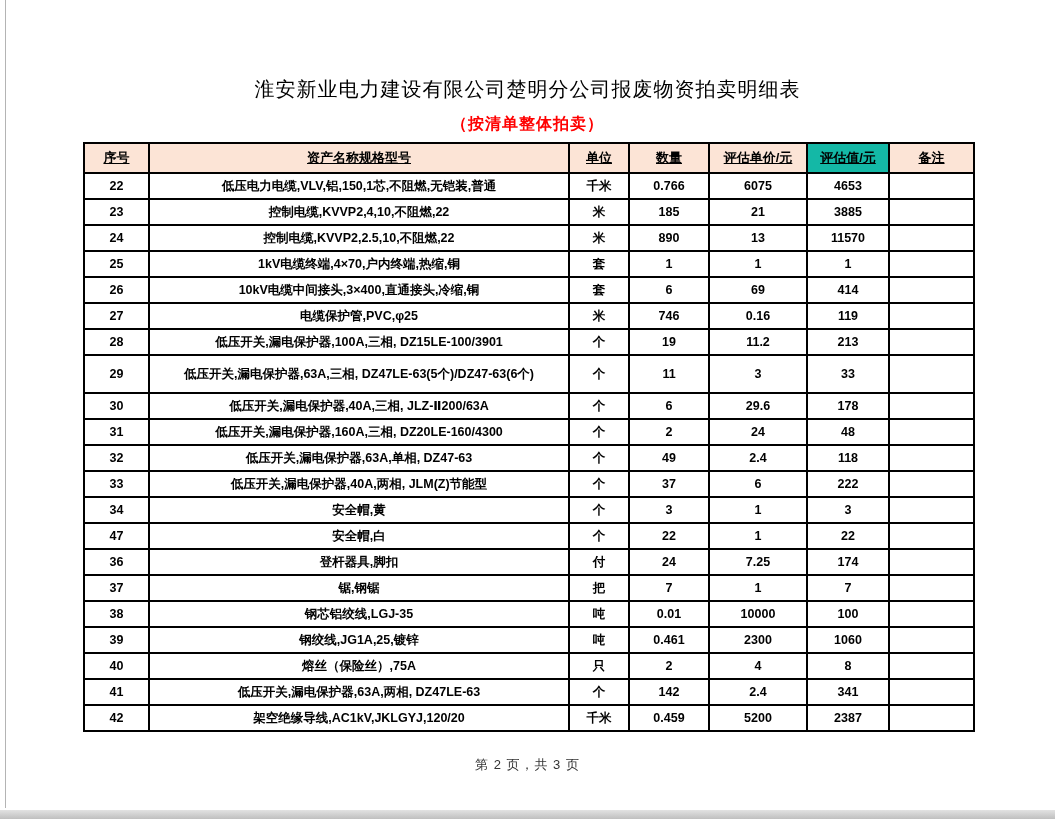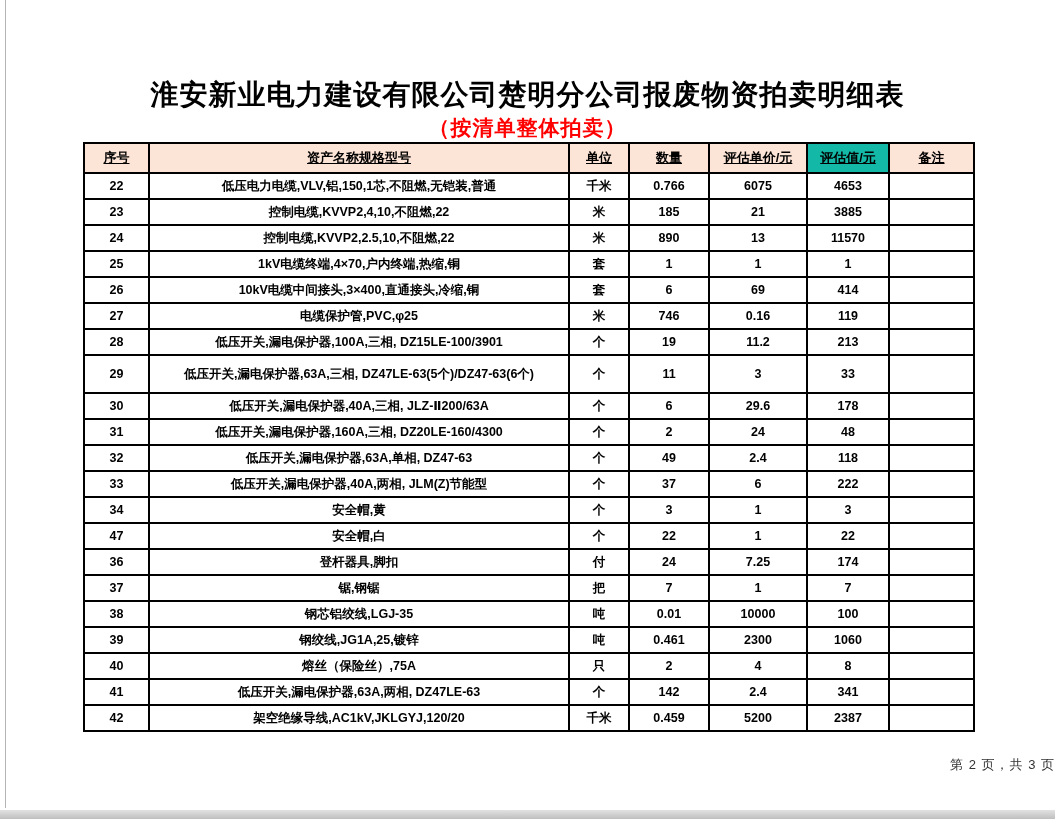--- a/index.html
+++ b/index.html
@@ -14,26 +14,26 @@
   .window-left-edge {
     position: absolute; left: 5px; top: 0; width: 1px; height: 808px;
     background: #b4b4b4;
   }
   .window-bottom-bar {
     position: absolute; left: 0; bottom: 0; width: 1055px; height: 9px;
     background: linear-gradient(#e2e2e2, #bfbfbf);
   }
   .doc-title {
     position: absolute; top: 76px; left: 0; width: 100%;
-    text-align: center; font-size: 28px; font-weight: bold; color: #000;
+    text-align: center; font-size: 20px; font-weight: normal; color: #000;
     letter-spacing: 1px;
   }
   .doc-subtitle {
     position: absolute; top: 114px; left: 0; width: 100%;
-    text-align: center; font-size: 21px; font-weight: bold; color: #ff0000;
+    text-align: center; font-size: 16px; font-weight: bold; color: #ff0000;
     letter-spacing: 1px;
   }
   table.asset-table {
     position: absolute; left: 83px; top: 142px; width: 890px;
     border-collapse: collapse; table-layout: fixed;
     font-family: "Liberation Sans", "DejaVu Sans", sans-serif;
   }
   .asset-table th, .asset-table td {
     border: 2px solid #000000;
     text-align: center; vertical-align: middle;
@@ -44,21 +44,21 @@
   .asset-table th {
     background: #fce4d6; font-weight: bold; font-size: 13px; color: #000;
   }
   .asset-table tbody tr { height: 26px; }
   .asset-table tbody tr:nth-child(8) { height: 38px; } 
   .asset-table td {
     font-size: 12.5px; font-weight: 600; color: #000;
   }
   .page-footer {
     position: absolute; top: 756px; left: 0; width: 100%;
-    text-align: right; font-size: 13px; color: #333;
+    text-align: center; font-size: 13px; color: #333;
     letter-spacing: 1px;
   }
 </style>
 </head>
 <body>
 
 <div class="page">
 
   <div class="window-left-edge"></div>
 

